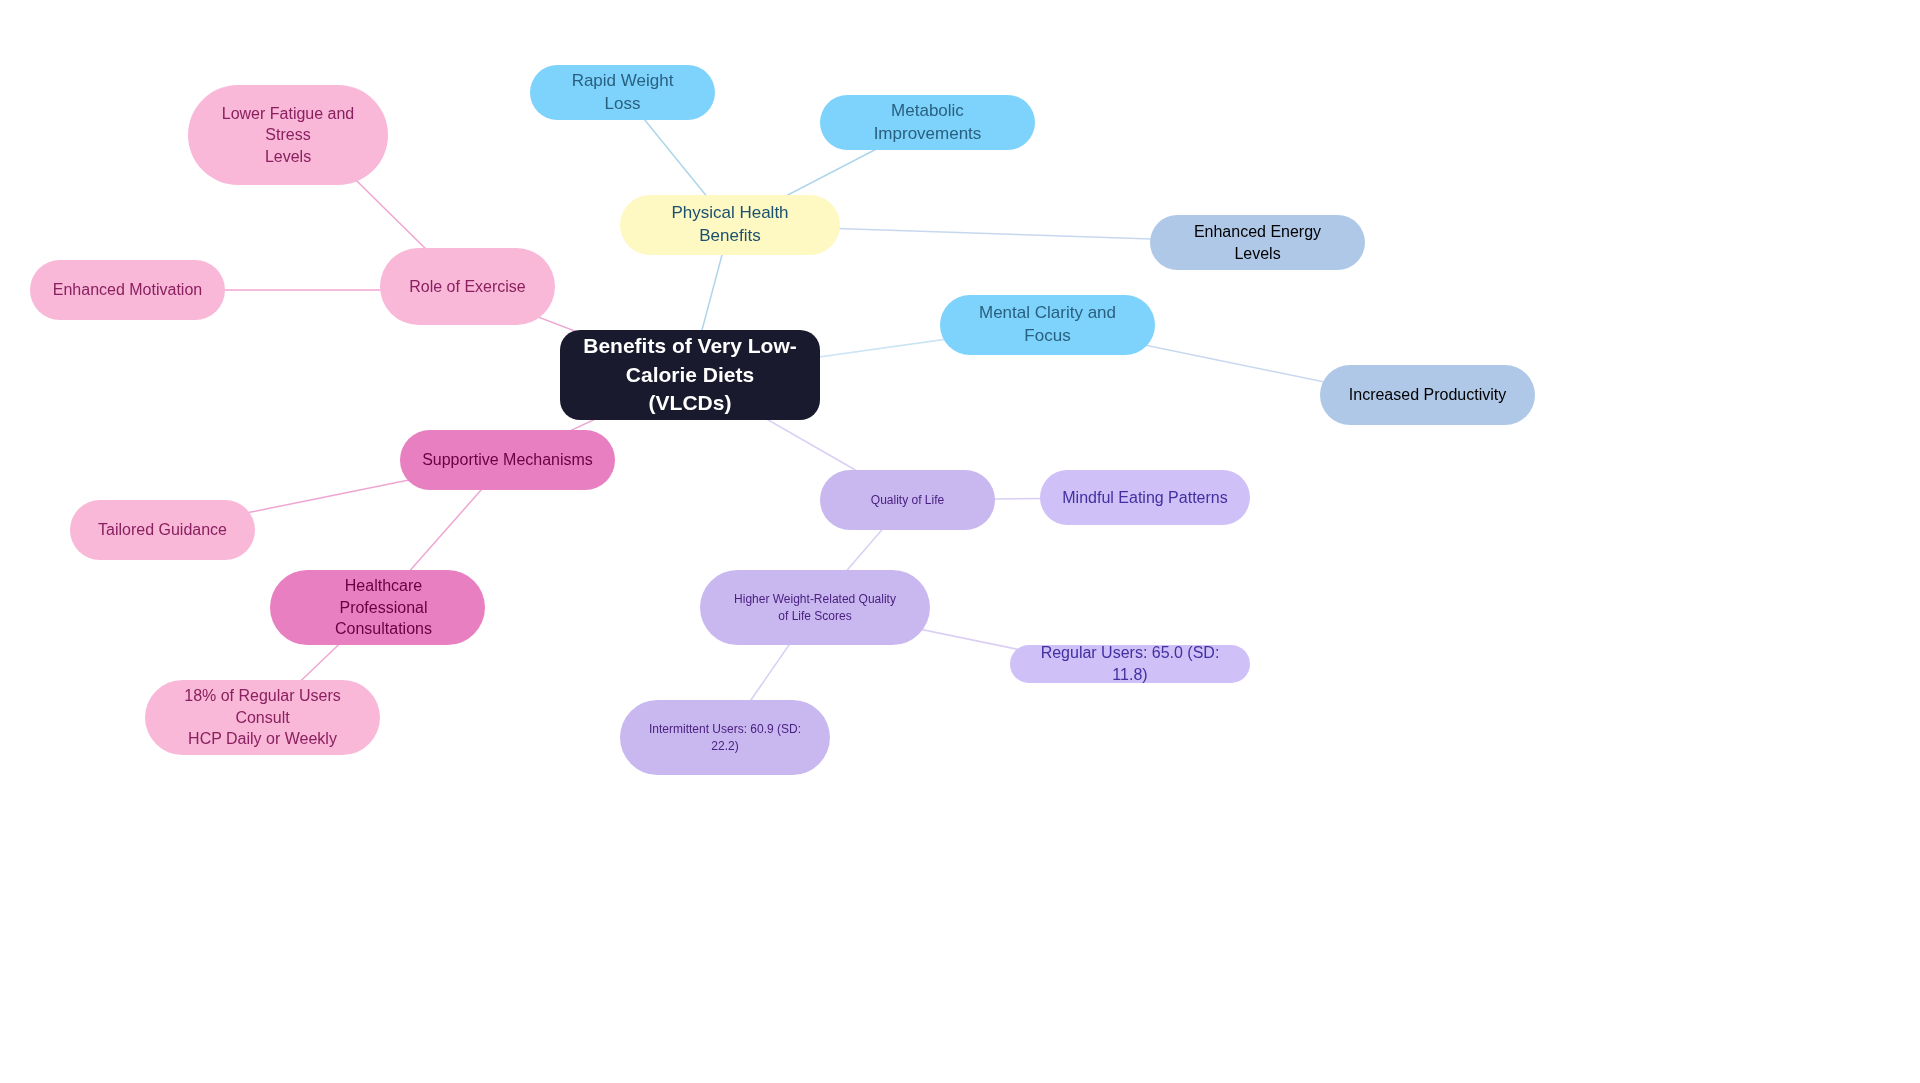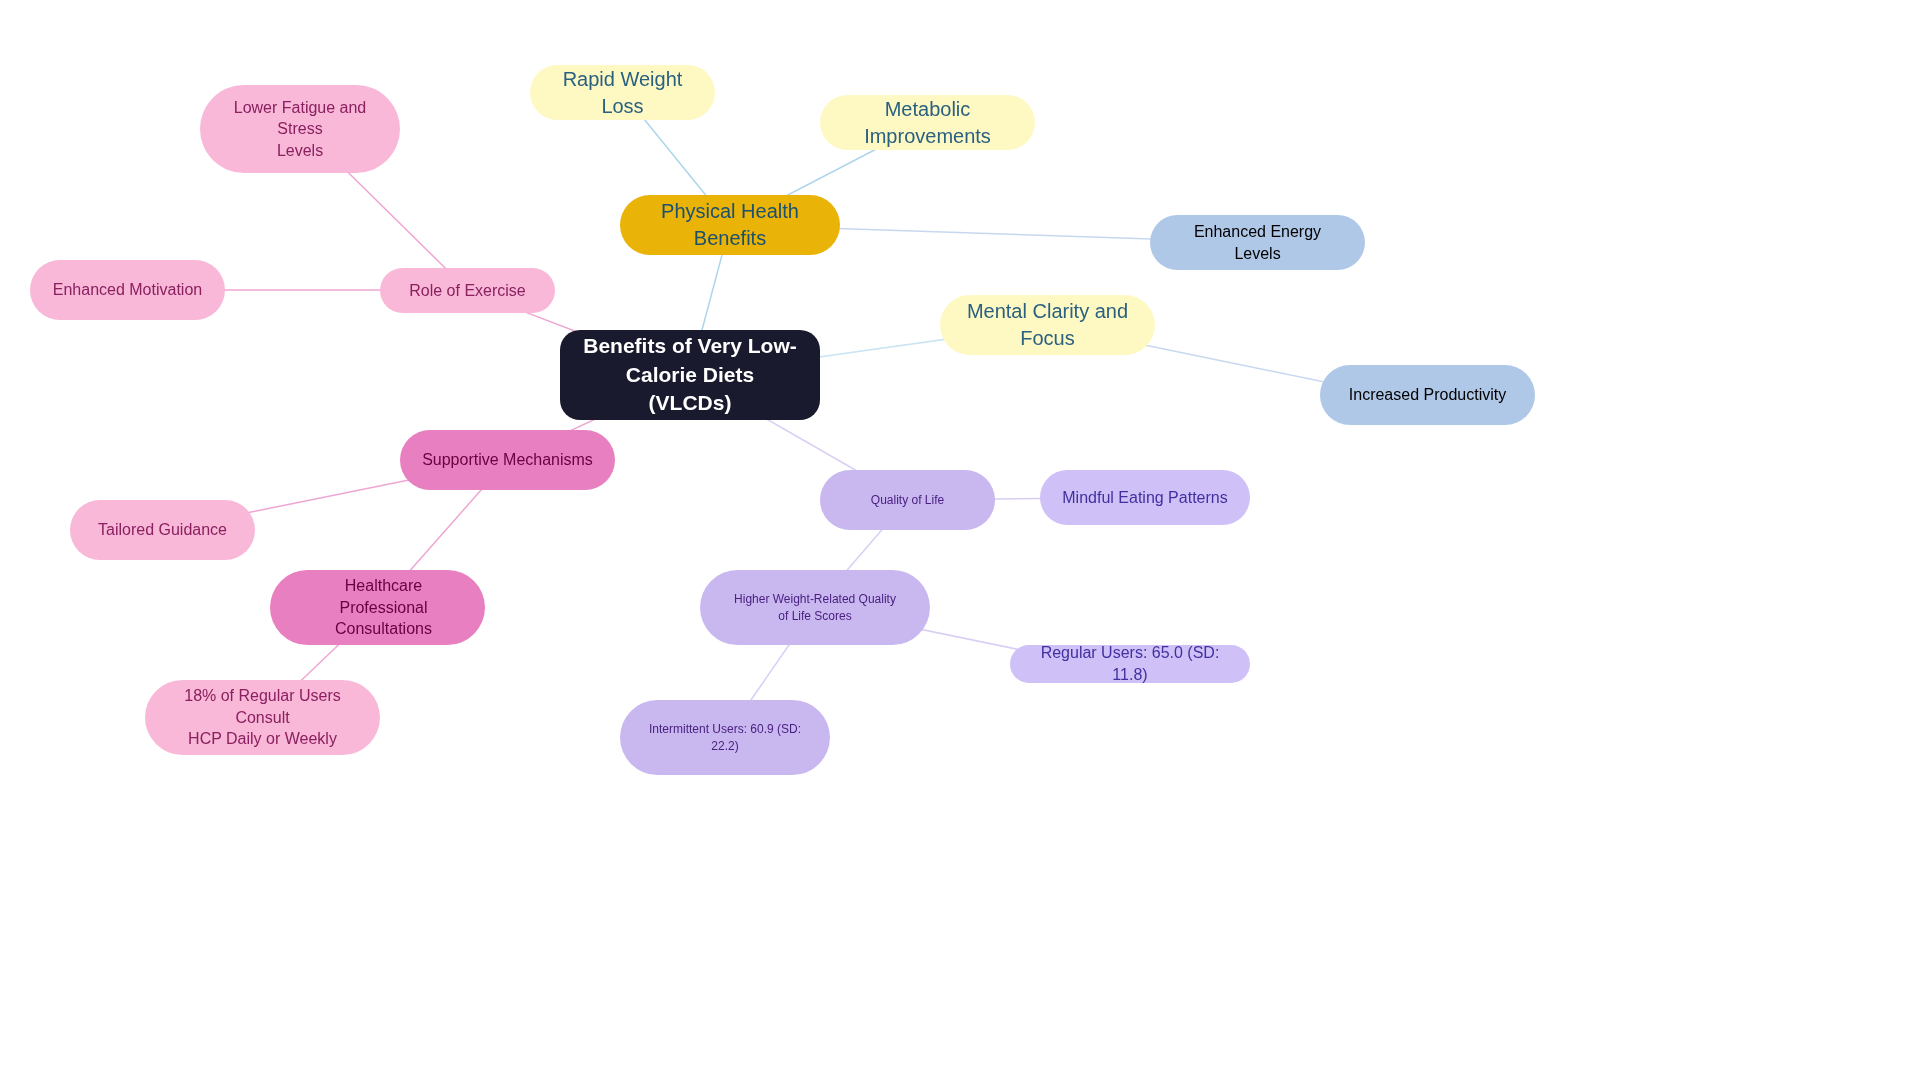--- a/index.html
+++ b/index.html
@@ -33,28 +33,28 @@
     .node-center {
       background: #1a1a2e;
       color: #ffffff;
       font-size: 21px;
       font-weight: 600;
       border-radius: 20px;
       width: 260px;
       height: 90px;
     }
     .node-blue-light {
-      background: #fef9c3;
+      background: #7dd3fc;
       color: #2a6080;
-      font-size: 20px;
+      font-size: 17px;
     }
     .node-blue-medium {
-      background: #eab308;
+      background: #fef9c3;
       color: #1a5070;
-      font-size: 20px;
+      font-size: 17px;
     }
     .node-pink-light {
       background: #f9b8d8;
       color: #8a2060;
       font-size: 16px;
     }
     .node-pink-medium {
       background: #e87fc0;
       color: #6a0040;
       font-size: 16px;
@@ -143,25 +143,25 @@
 
 <div class="node node-lavender" id="node-regular_users" style="left:1010px;top:645px;width:240px;height:38px;">
   <span>Regular Users: 65.0 (SD: 11.8)</span>
 </div>
 
 <div class="node node-purple-light" id="node-intermittent" style="left:620px;top:700px;width:210px;height:75px;">
   <span style="white-space:pre-line;">Intermittent Users: 60.9 (SD:
 22.2)</span>
 </div>
 
-<div class="node node-pink-light" id="node-role_exercise" style="left:380px;top:268px;width:175px;height:45px;">
+<div class="node node-pink-light" id="node-role_exercise" style="left:380px;top:248px;width:175px;height:77px;">
   <span>Role of Exercise</span>
 </div>
 
-<div class="node node-pink-light" id="node-fatigue" style="left:200px;top:85px;width:200px;height:88px;">
+<div class="node node-pink-light" id="node-fatigue" style="left:188px;top:85px;width:200px;height:100px;">
   <span style="white-space:pre-line;">Lower Fatigue and Stress
 Levels</span>
 </div>
 
 <div class="node node-pink-light" id="node-motivation" style="left:30px;top:260px;width:195px;height:60px;">
   <span>Enhanced Motivation</span>
 </div>
 
 <div class="node node-pink-medium" id="node-supportive" style="left:400px;top:430px;width:215px;height:60px;">
   <span>Supportive Mechanisms</span>

